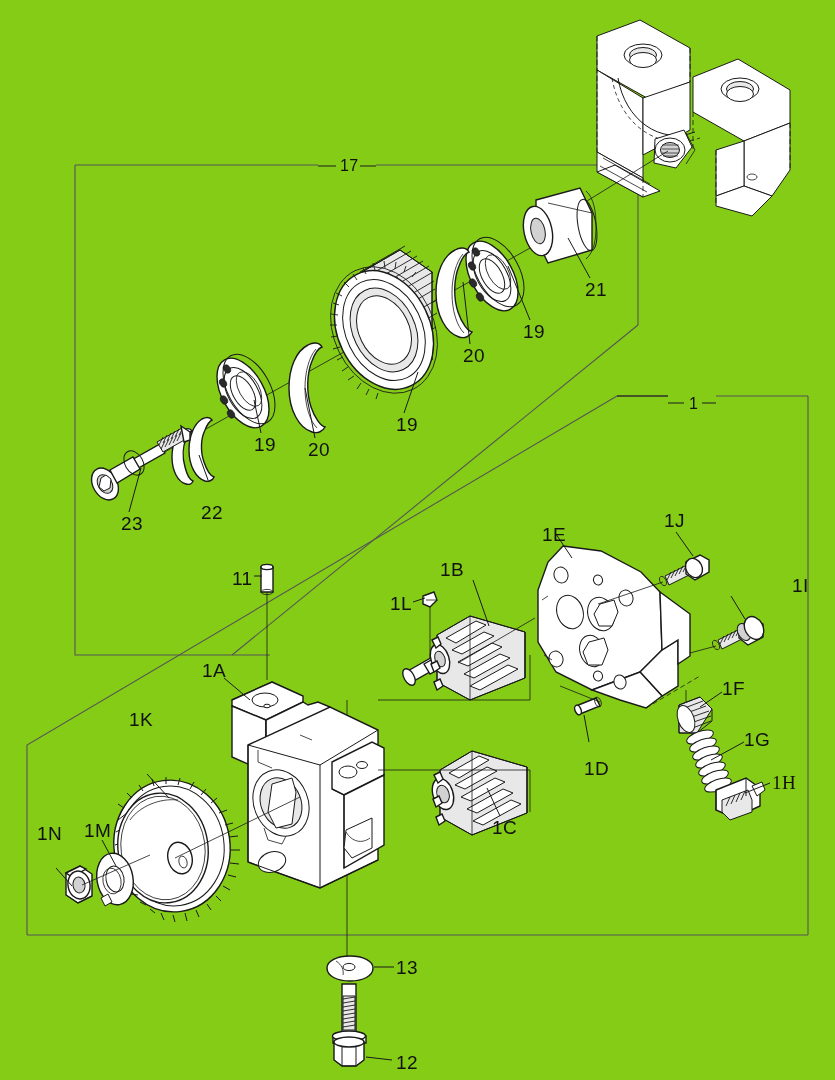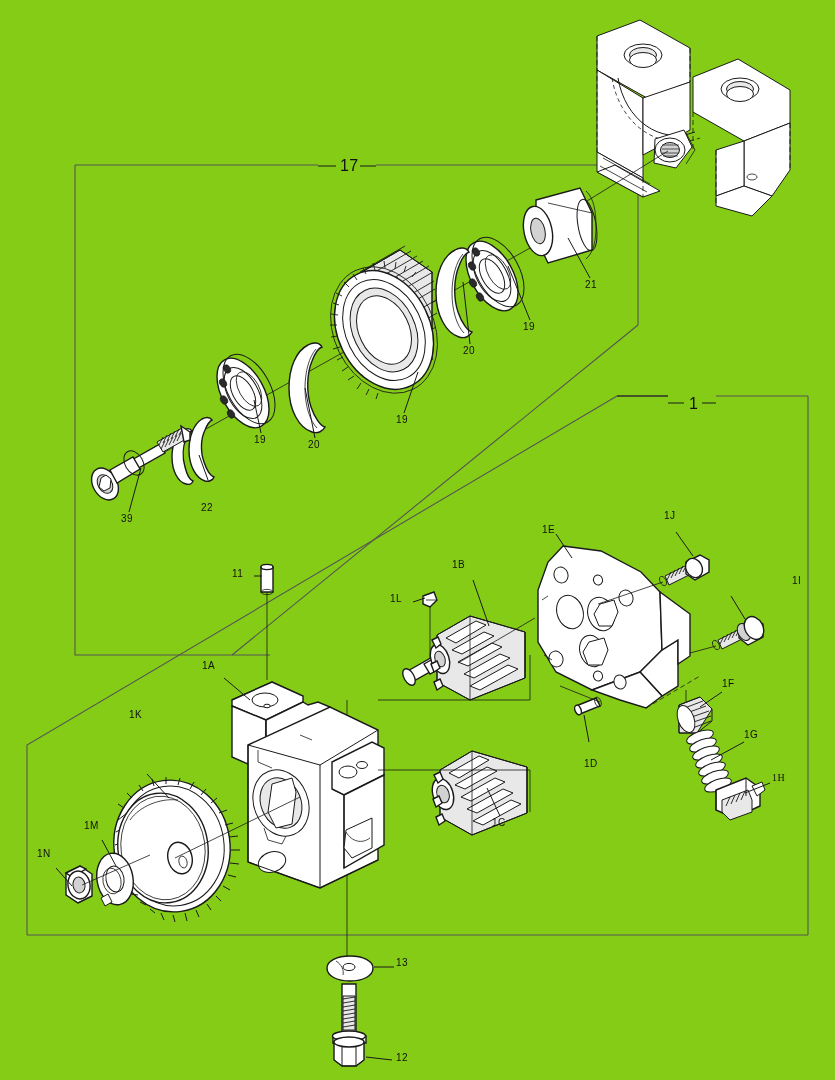--- a/index.html
+++ b/index.html
@@ -6,21 +6,21 @@
   #page{
     position:relative;width:835px;height:1080px;
     background:#84cc16;
     font-family:"Liberation Sans", sans-serif;
     overflow:hidden;
   }
   #art{position:absolute;left:0;top:0;width:835px;height:1080px;}
   .lbl{
     position:absolute;
     font-family:"Liberation Sans", sans-serif;
-    font-size:10px;
+    font-size:19px;
     color:#111;
     letter-spacing:0.4px;
     white-space:nowrap;
     line-height:1;
   }
   .lbl.big{font-size:16px;}
 </style>
 </head>
 <body>
 
@@ -646,32 +646,32 @@
   <div class="lbl big" style="left:340px;top:158px;">17</div>
   <div class="lbl big" style="left:689px;top:396px;">1</div>
 
   <div class="lbl" style="left:585px;top:280px;">21</div>
   <div class="lbl" style="left:523px;top:322px;">19</div>
   <div class="lbl" style="left:463px;top:346px;">20</div>
   <div class="lbl" style="left:396px;top:415px;">19</div>
   <div class="lbl" style="left:308px;top:440px;">20</div>
   <div class="lbl" style="left:254px;top:435px;">19</div>
   <div class="lbl" style="left:201px;top:503px;">22</div>
-  <div class="lbl" style="left:121px;top:514px;">39</div>
+  <div class="lbl" style="left:121px;top:514px;">23</div>
   <div class="lbl" style="left:232px;top:569px;">11</div>
   <div class="lbl" style="left:390px;top:594px;">1L</div>
-  <div class="lbl" style="left:452px;top:560px;">1B</div>
+  <div class="lbl" style="left:440px;top:560px;">1B</div>
   <div class="lbl" style="left:542px;top:513px;margin-top:12px;">1E</div>
   <div class="lbl" style="left:664px;top:511px;">1J</div>
   <div class="lbl" style="left:752px;top:576px;margin-left:40px;">1I</div>
   <div class="lbl" style="left:722px;top:679px;">1F</div>
   <div class="lbl" style="left:744px;top:730px;">1G</div>
   <div class="lbl" style="left:772px;top:773px;font-family:Liberation Serif, serif;">1H</div>
   <div class="lbl" style="left:584px;top:759px;">1D</div>
   <div class="lbl" style="left:202px;top:661px;">1A</div>
   <div class="lbl" style="left:492px;top:818px;">1C</div>
   <div class="lbl" style="left:129px;top:710px;">1K</div>
   <div class="lbl" style="left:84px;top:821px;">1M</div>
-  <div class="lbl" style="left:37px;top:849px;">1N</div>
+  <div class="lbl" style="left:37px;top:824px;">1N</div>
   <div class="lbl" style="left:396px;top:958px;">13</div>
   <div class="lbl" style="left:396px;top:1053px;">12</div>
 
 </div>
 
 </body></html>

